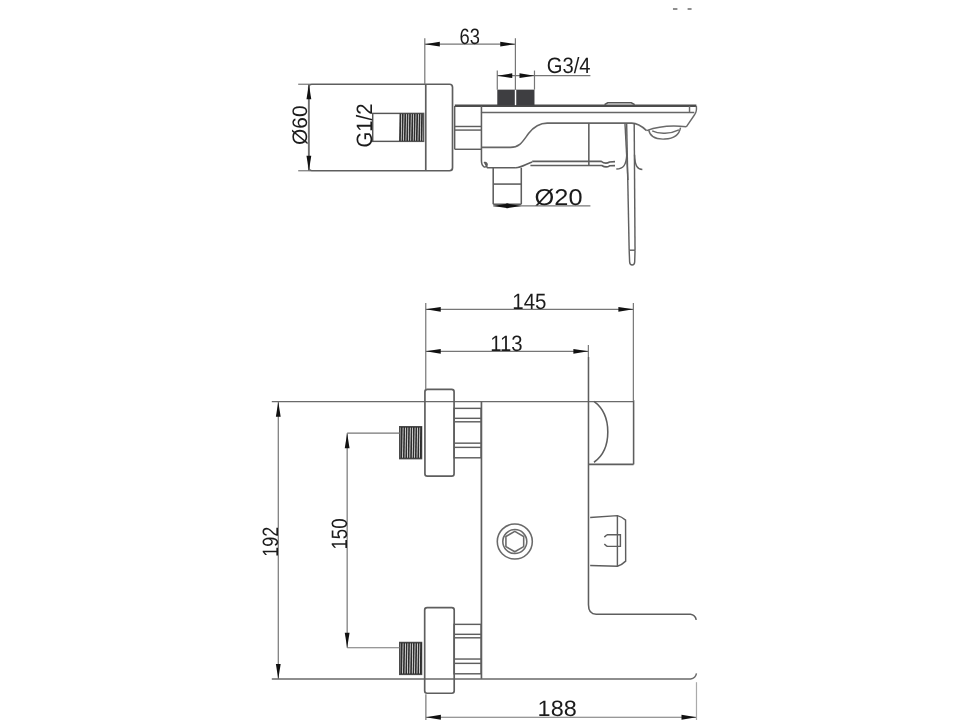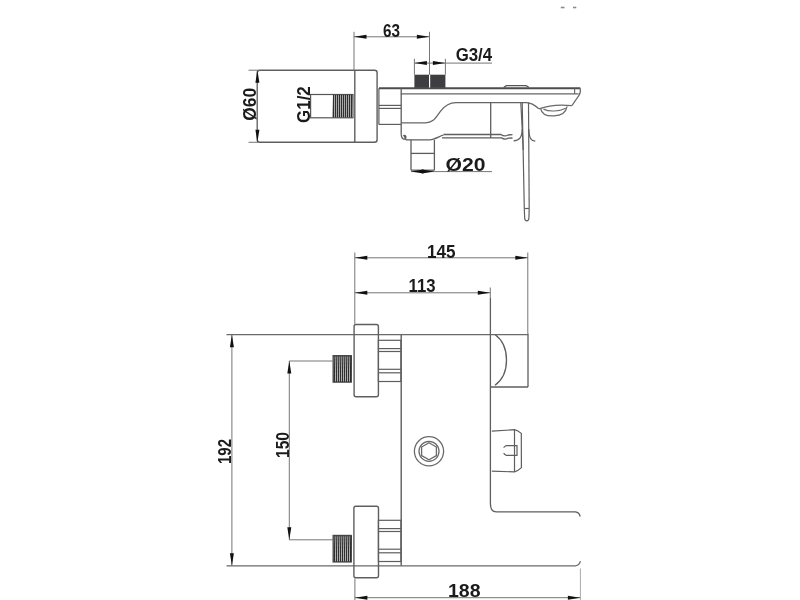--- a/index.html
+++ b/index.html
@@ -1,16 +1,16 @@
 <!DOCTYPE html>
 <html><head>
 <meta charset="utf-8">
 <style>
   html,body{margin:0;padding:0;background:#ffffff;}
-  .wrap{width:672px;height:600px;position:relative;overflow:hidden;background:#fff;font-weight:bold;}
+  .wrap{width:672px;height:600px;position:relative;overflow:hidden;background:#fff;}
   svg{display:block;}
   text{font-family:"Liberation Sans", sans-serif;fill:#1b1b1b;}
 </style>
 </head>
 <body>
 <div class="wrap">
 <svg width="800" height="600" viewBox="0 0 800 600" fill="none">
 <defs>
 </defs>
 

